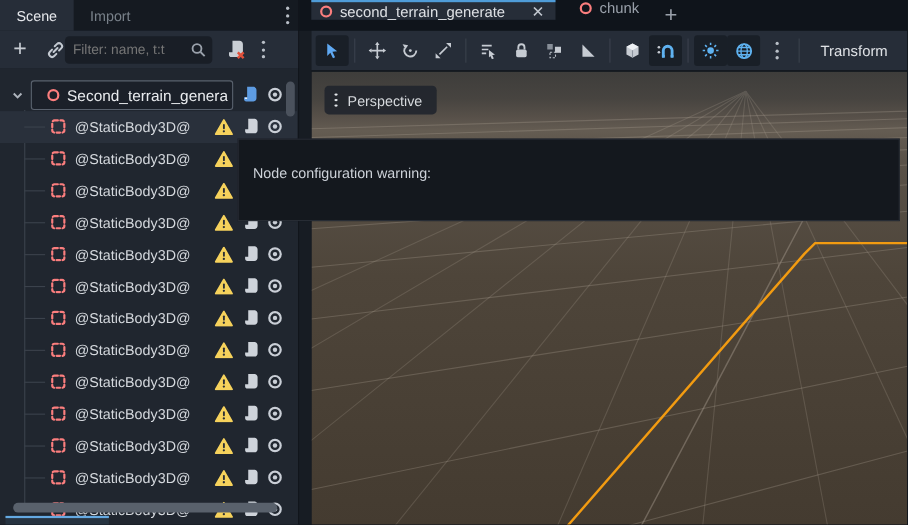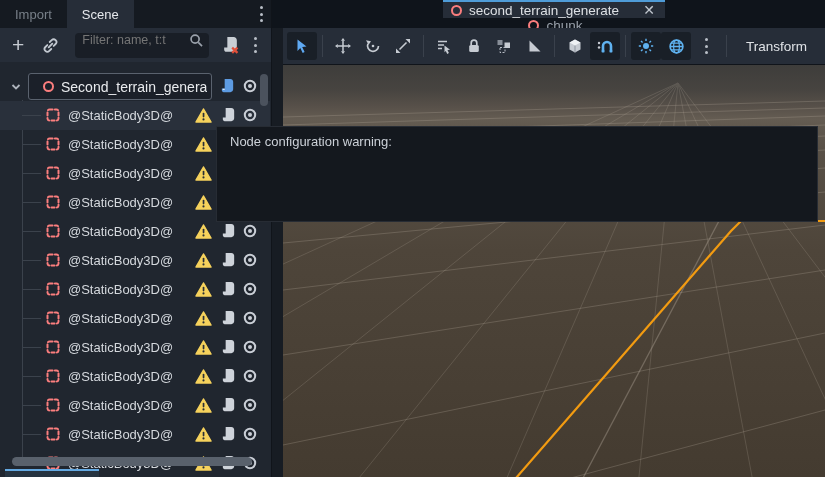--- a/index.html
+++ b/index.html
@@ -15,22 +15,22 @@
   .dock-tab.active{ background:#262d38; color:#e6e8ec; }
   .vdots{ display:inline-flex; flex-direction:column; align-items:center; justify-content:center; }
   .vdots i{ width:3px; height:3px; border-radius:50%; background:#b9bfc7; margin:1.6px 0; }
   .dock-menu{ position:absolute; right:8px; top:4px; height:20px; }
 
   .dock-toolbar{ position:absolute; top:28px; left:0; right:0; height:34px; background:#262d38;
                  display:flex; align-items:center; }
   .tb-plus{ margin-left:12px; font-size:21px; line-height:20px; color:#c6cbd2; }
   .tb-ico{ display:inline-flex; align-items:center; justify-content:center; }
   .chain{ margin-left:18px; }
-  .filter-box{ margin-left:16px; width:134px; height:25px; background:#191e26; border-radius:4px;
-               display:flex; align-items:flex-start; padding:0 5px 0 7px; }
+  .filter-box{ margin-left:0; width:134px; height:25px; background:#191e26; border-radius:4px;
+               display:flex; align-items:center; padding:0 5px 0 7px; }
   .filter-box input{ flex:1; min-width:0; background:transparent; border:none; outline:none;
                      color:#79808b; font-family:"Liberation Sans",sans-serif; font-size:12.5px; }
   .scriptx{ position:relative; margin-left:12px; }
   .tree-menu{ margin-left:14px; height:20px; }
 
   
   .tree{ position:absolute; top:62px; left:0; right:1px; bottom:0; background:#20262f; overflow:hidden; }
   .guide-v{ position:absolute; left:22px; top:38px; width:1px; height:364px; background:#3b424c; }
   .root-row{ position:absolute; left:0; top:10px; height:29px; width:100%; }
   .chev{ position:absolute; left:10px; top:9px; }
@@ -46,21 +46,21 @@
   .warn-ic{ position:absolute; left:195px; top:7px; }
   .scr-ic{ position:absolute; left:220px; top:6px; }
   .eye-ic{ position:absolute; left:242px; top:6px; }
   .root-scr{ position:absolute; left:219px; top:6px; }
   .root-eye{ position:absolute; left:242px; top:6px; }
   .vscroll{ position:absolute; right:2px; top:12px; width:8px; height:32px; background:#4b525d; border-radius:4px; }
   .hscroll{ position:absolute; left:12px; top:395px; width:240px; height:9px; background:#59616c; border-radius:5px; z-index:5;}
 
   
   .main{ position:absolute; left:272px; top:0; right:0; height:477px; }
-  .scene-tabbar{ position:absolute; top:0; left:0; right:0; height:28px; background:#0f141b; display:flex; align-items:center;flex-direction:column; }
+  .scene-tabbar{ position:absolute; top:0; left:0; right:0; height:28px; background:#0f141b; display:flex; align-items:flex-start; }
   .stab{ display:flex; align-items:center; gap:7px; padding:0 8px; }
   .stab.active{ margin-left:11px; width:222px; background:#262d38; border-top:2px solid #4f9cd8; }
   .stab.active .lbl{ color:#dde0e4; font-size:13.5px; flex:1; }
   .stab .lbl{ color:#99a0aa; font-size:13.5px; }
   .stab-close{ color:#c2c8d0; font-size:14px; padding:0 2px; }
   .stab.plain{ margin-left:14px; }
   .addtab{ margin-left:15px; align-self:center; font-size:20px; color:#9aa1ab; line-height:20px; }
 
   .vp-toolbar{ position:absolute; top:28px; left:11px; right:0; height:36px; background:#262d38;
                display:flex; align-items:center; padding-left:4px; }
@@ -72,37 +72,37 @@
   .splitter{ position:absolute; left:0; top:28px; width:11px; bottom:0; background:#171c23; }
 
   .viewport{ position:absolute; top:64px; left:11px; right:0; bottom:0; border-top:1px solid #10141a; overflow:hidden;}
   .viewport svg{ position:absolute; inset:0; }
   .persp{ position:absolute; left:12px; top:13px; height:26px; background:rgba(32,37,44,.9); border-radius:4px;
           display:flex; align-items:center; padding:0 13px 0 9px; color:#d6d9dd; }
   .persp .vdots{ margin-right:9px; height:16px;}
   .persp .vdots i{ background:#e3e6ea; }
 
   
-  .tooltip{ position:absolute; left:216px; top:126px; width:602px; height:96px; background:#14181e;
-            border:1px solid #272c34; z-index:50; padding:4px 13px; color:#ccd1d8; font-size:13px; line-height:22px;}
+  .tooltip{ position:absolute; left:216px; top:126px; width:602px; height:75px; background:#14181e;
+            border:1px solid #272c34; z-index:50; padding:20px 13px; color:#ccd1d8; font-size:13px; line-height:22px;}
   .tooltip .t2{ padding-left:2px; }
   .tooltip .t3{ padding-left:13px; }
 
   .bottom-bar{ position:absolute; left:5px; top:469px; width:94px; height:8px; background:#263340;
                border-top:2px solid #64a9e2; z-index:60; }
 </style>
 </head>
 <body>
 
 <div class="app">
 
   <section class="dock">
     <div class="dock-tabbar">
+      <div class="dock-tab active">Scene</div>
       <div class="dock-tab">Import</div>
-      <div class="dock-tab active">Scene</div>
       <span class="vdots dock-menu">
           <i></i>
           <i></i>
           <i></i>
         </span>
     </div>
 
     <div class="dock-toolbar">
       <span class="tb-plus">+</span>
       <span class="tb-ico chain">
@@ -576,20 +576,28 @@
           <path d="M395 18L30 470"></path>
             <path d="M395 18L200 468"></path>
             <path d="M395 18L350 472"></path>
           <path d="M395 18L480 470"></path>
             <path d="M395 18L610 480"></path>
             <path d="M395 18L760 500"></path>
         </g>
         <path d="M455 120L300 413" stroke="#a69c8f" stroke-width="1.3" opacity="0.45" fill="none"></path>
         <polyline points="233,413 448,166 458,156 542,156" fill="none" stroke="#f29b11" stroke-width="2.2"></polyline>
       </svg>
+      <div class="persp">
+        <span class="vdots">
+            <i></i>
+            <i></i>
+            <i></i>
+          </span>
+        <span>Perspective</span>
+      </div>
     </div>
 
     <div class="splitter"></div>
   </section>
 
   <div class="tooltip">
     <div class="t1">Node configuration warning:</div>
   </div>
 
   <div class="bottom-bar"></div>

